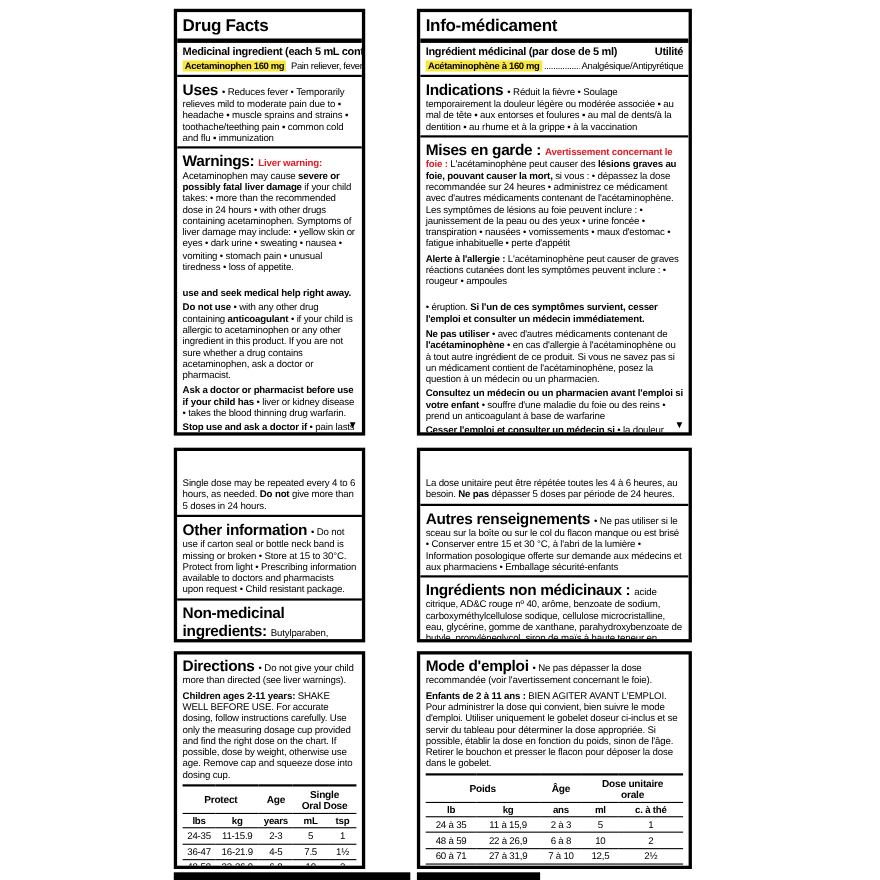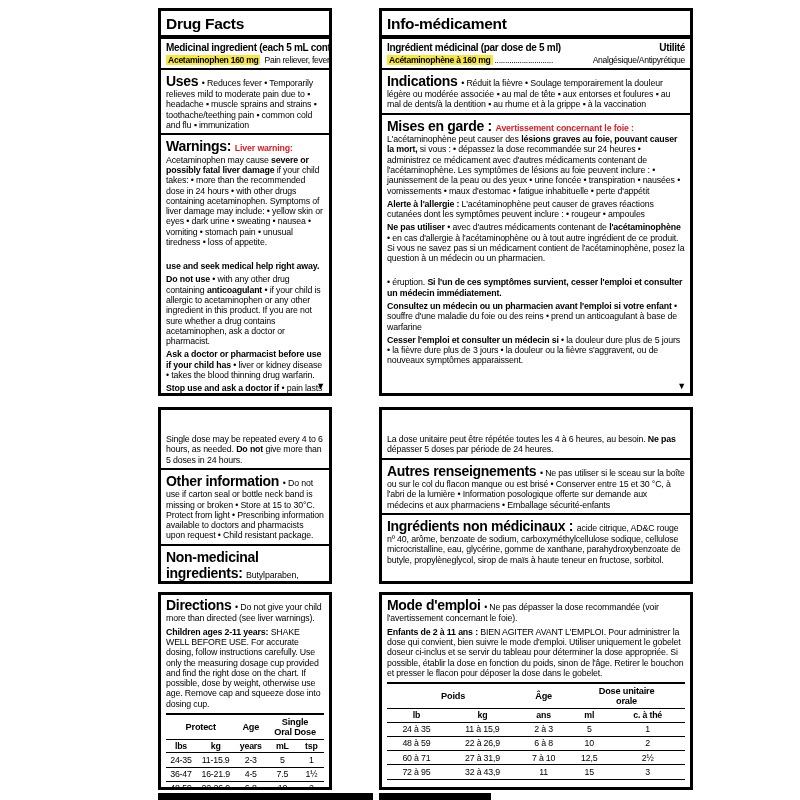--- a/index.html
+++ b/index.html
@@ -1,21 +1,21 @@
 <!DOCTYPE html>
 <html style="--highlight: #f9e73f; --red: #e01b22;"><head>
 <meta charset="utf-8">
 <style>
   html,body{margin:0;padding:0;background:#fff;}
   .page{position:relative;width:800px;height:800px;background:#fff;overflow:hidden;
         font-family:"Liberation Sans",sans-serif;color:#000;}
   .panel{position:absolute;background:#fff;border:3px solid #000;box-sizing:border-box;
          padding:2px 5px 2px 5px;overflow:hidden;font-size:8.8px;line-height:1.17;letter-spacing:-0.15px;}
   .col-en{left:158px;width:174px;}
-  .col-fr{left:379px;width:314px;}
+  .col-fr{left:379px;width:250px;}
   #p1en,#p1fr{top:8px;height:388px;}
   #p2en,#p2fr{top:407px;height:177px;}
   #p3en,#p3fr{top:592px;height:198px;}
   .title{font-size:15.5px;font-weight:bold;margin:0 -5px;padding:2px 5px 3px 5px;
          border-bottom:4px solid #000;letter-spacing:-0.3px;line-height:1.1;}
   .ing-row{display:flex;justify-content:space-between;font-weight:bold;margin-top:3px;
            font-size:10px;letter-spacing:-0.3px;white-space:nowrap;}
   .ing-val{display:flex;align-items:baseline;margin:1px 0 3px 0;font-size:8.6px;letter-spacing:-0.3px;}
   .hl{background:var(--highlight,#f9e73f);font-weight:bold;padding:0 2px;white-space:nowrap;}
   .dots{flex:1 1 0;overflow:hidden;white-space:nowrap;margin:0 2px;}
@@ -82,22 +82,22 @@
       <span class="val">Analgésique/Antipyrétique</span>
     </div>
     <hr class="rule">
     <div>
         <p class="para"><span class="s-hd">Indications </span><span class="s-n">• Réduit la fièvre • Soulage temporairement la douleur légère ou modérée associée ▪ au mal de tête ▪ aux entorses et foulures ▪ au mal de dents/à la dentition ▪ au rhume et à la grippe ▪ à la vaccination</span></p>
       </div>
     <hr class="rule">
     <div>
         <p class="para"><span class="s-hd">Mises en garde : </span><span class="s-rb">Avertissement concernant le foie : </span><span class="s-n">L'acétaminophène peut causer des </span><span class="s-b">lésions graves au foie, pouvant causer la mort,</span><span class="s-n"> si vous : • dépassez la dose recommandée sur 24 heures • administrez ce médicament avec d'autres médicaments contenant de l'acétaminophène. Les symptômes de lésions au foie peuvent inclure : • jaunissement de la peau ou des yeux • urine foncée • transpiration • nausées • vomissements • maux d'estomac • fatigue inhabituelle • perte d'appétit</span></p>
         <p class="para"><span class="s-b">Alerte à l'allergie : </span><span class="s-n">L'acétaminophène peut causer de graves réactions cutanées dont les symptômes peuvent inclure : • rougeur • ampoules</span></p>
+        <p class="para gap"><span class="s-n">• éruption. </span><span class="s-b">Si l'un de ces symptômes survient, cesser l'emploi et consulter un médecin immédiatement.</span></p>
         <p class="para"><span class="s-b">Ne pas utiliser </span><span class="s-n">• avec d'autres médicaments contenant de </span><span class="s-b">l'acétaminophène </span><span class="s-n">• en cas d'allergie à l'acétaminophène ou à tout autre ingrédient de ce produit. Si vous ne savez pas si un médicament contient de l'acétaminophène, posez la question à un médecin ou un pharmacien.</span></p>
-        <p class="para gap"><span class="s-n">• éruption. </span><span class="s-b">Si l'un de ces symptômes survient, cesser l'emploi et consulter un médecin immédiatement.</span></p>
         <p class="para"><span class="s-b">Consultez un médecin ou un pharmacien avant l'emploi si votre enfant </span><span class="s-n">• souffre d'une maladie du foie ou des reins • prend un anticoagulant à base de warfarine</span></p>
         <p class="para"><span class="s-b">Cesser l'emploi et consulter un médecin si </span><span class="s-n">• la douleur dure plus de 5 jours • la fièvre dure plus de 3 jours • la douleur ou la fièvre s'aggravent, ou de nouveaux symptômes apparaissent.</span></p>
       </div>
     <span class="tri">▼</span>
   </section>
 
   <section class="panel col-en" id="p2en">
     <div class="seam-space"></div>
     <div>
         <p class="para"><span class="s-n">Single dose may be repeated every 4 to 6 hours, as needed. </span><span class="s-b">Do not</span><span class="s-n"> give more than 5 doses in 24 hours.</span></p>

